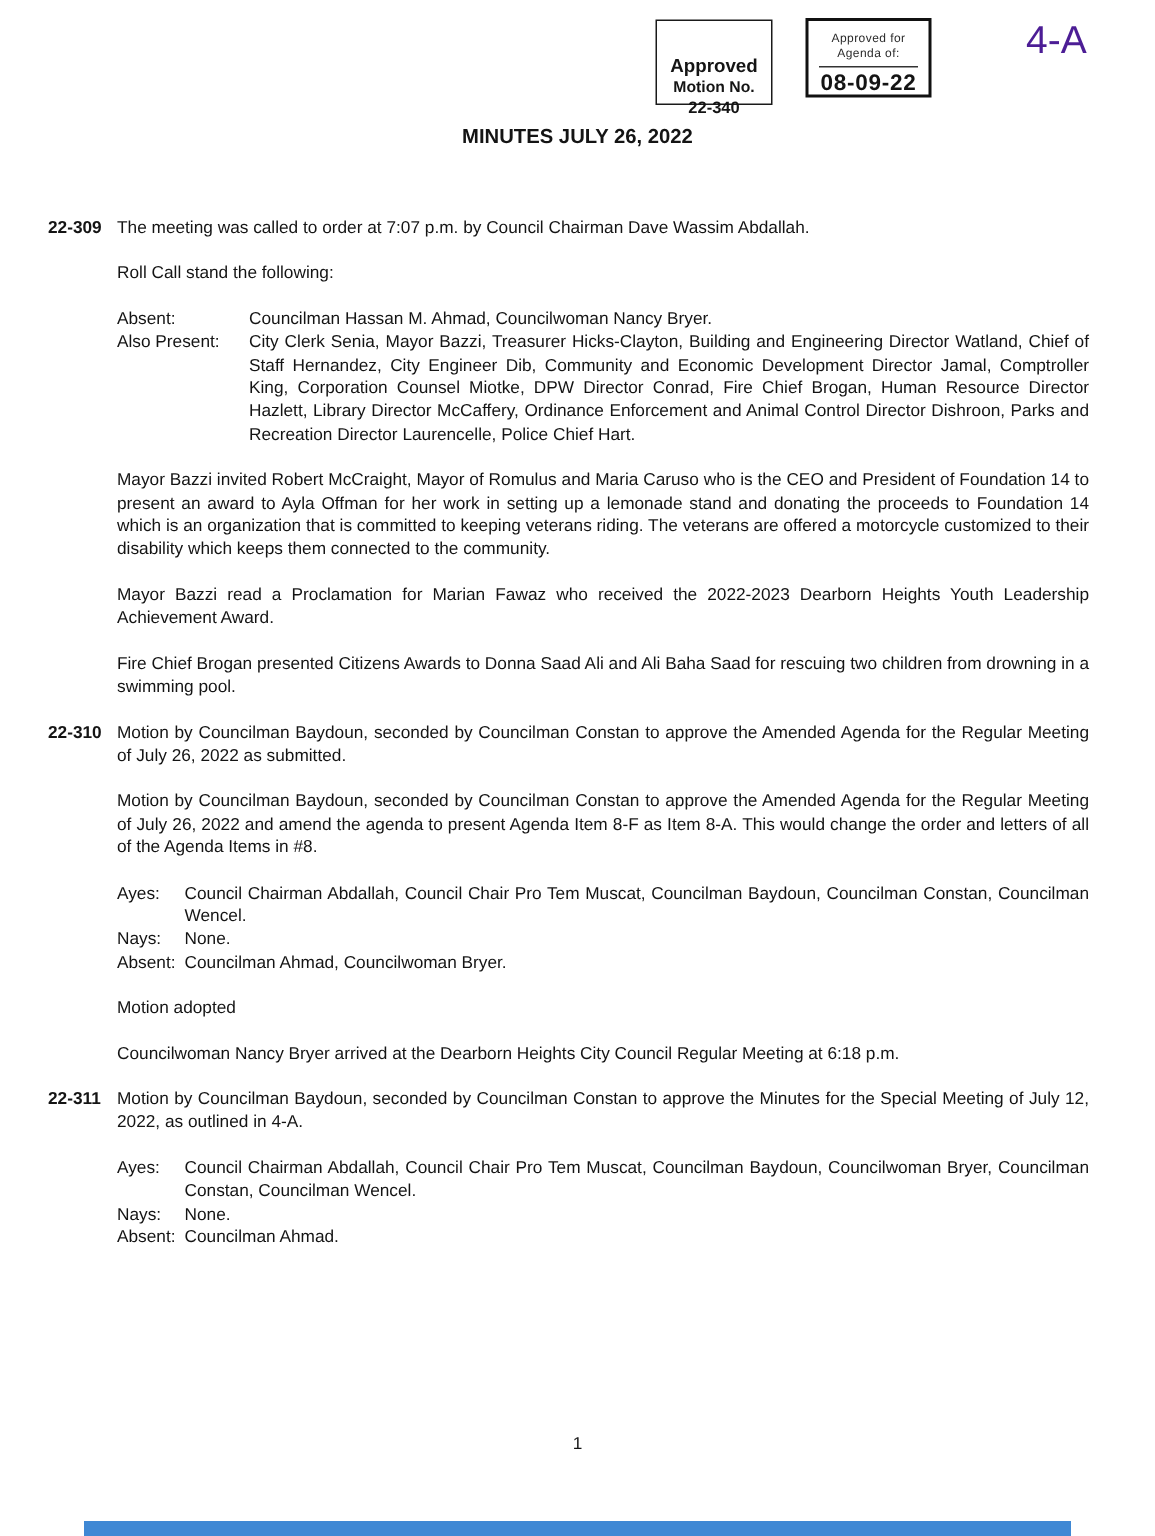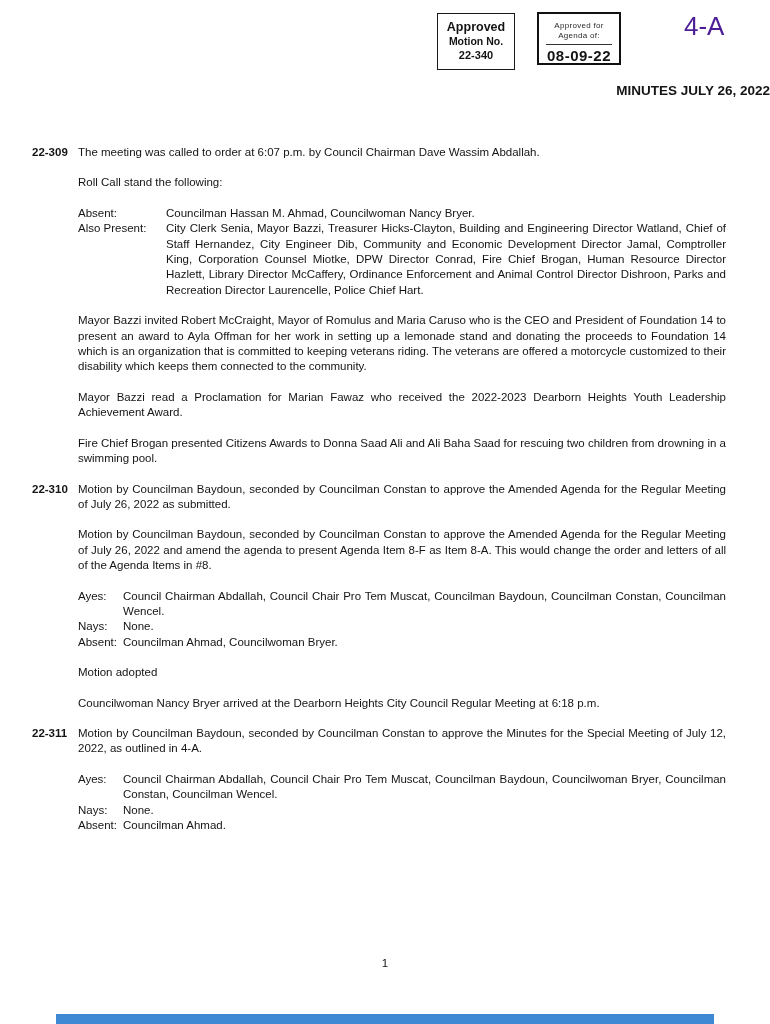--- a/index.html
+++ b/index.html
@@ -10,31 +10,31 @@
     font-family:"Liberation Sans","DejaVu Sans",sans-serif;
     color:#141414;
     font-size:11.5px;
     line-height:15.4px;
     overflow:hidden;
     margin:0 auto;
   }
   
   .page-header{position:relative;height:78px;}
   .stamp{position:absolute;background:#fff;text-align:center;box-sizing:border-box;}
-  .stamp-motion{left:437px;top:13px;width:78px;height:57px;border:1.5px solid #1a1a1a;padding-top:6px;}
+  .stamp-motion{left:437px;top:13px;width:78px;height:57px;border:1.5px solid #1a1a1a;padding-top:23px;}
   .stamp-motion .stamp-title{font-weight:bold;font-size:12.5px;line-height:14px;}
   .stamp-motion .stamp-label{font-weight:bold;font-size:10.5px;line-height:14px;}
   .stamp-motion .stamp-number{font-weight:bold;font-size:11px;line-height:15px;}
   .stamp-agenda{left:537px;top:12px;width:84px;height:53px;border:2.5px solid #111;padding-top:7px;}
   .stamp-agenda .stamp-small{font-size:8px;line-height:9.5px;color:#2a2a2a;letter-spacing:.3px;}
   .stamp-agenda .stamp-rule{border:0;border-top:1.2px solid #333;margin:4px 7px 3px 7px;}
   .stamp-agenda .stamp-date{font-weight:bold;font-size:15px;letter-spacing:.5px;}
   .corner-label{position:absolute;left:684px;top:12px;font-size:26px;line-height:28px;color:#4c1d95;}
   
-  .doc-title{margin:4px 0 0 0;text-align:right;font-size:13.5px;line-height:17px;font-weight:bold;}
+  .doc-title{margin:4px 0 0 0;text-align:center;font-size:13.5px;line-height:17px;font-weight:bold;}
   .doc-title .title-line{display:block;}
   
   .content{padding:46px 44px 0 32px;}
   .item{display:flex;margin-bottom:15px;}
   .item-number{width:46px;flex-shrink:0;font-weight:bold;}
   .item-body{flex:1;min-width:0;}
   .para{margin:0 0 15px 0;}
   .para:last-child{margin-bottom:0;}
   .justify{text-align:justify;}
   .rc-row{display:flex;}
@@ -69,21 +69,21 @@
 
   <h1 class="doc-title">
     <span class="title-line">MINUTES JULY 26, 2022</span>
   </h1>
 
   <main class="content">
 
     <section class="item">
       <div class="item-number">22-309</div>
       <div class="item-body">
-        <p class="para">The meeting was called to order at 6:07 p.m. by Council Chairman Dave Wassim Abdallah.</p>
+        <p class="para">The meeting was called to order at 7:07 p.m. by Council Chairman Dave Wassim Abdallah.</p>
         <p class="para">Roll Call stand the following:</p>
         <div class="para">
           <div class="rc-row">
             <span class="rc-label">Absent:</span>
             <span class="rc-value justify">Councilman Hassan M. Ahmad, Councilwoman Nancy Bryer.</span>
           </div>
           <div class="rc-row">
             <span class="rc-label">Also Present:</span>
             <span class="rc-value justify">City Clerk Senia, Mayor Bazzi, Treasurer Hicks-Clayton, Building and Engineering Director Watland, Chief of Staff Hernandez, City Engineer Dib, Community and Economic Development Director Jamal, Comptroller King, Corporation Counsel Miotke, DPW Director Conrad, Fire Chief Brogan, Human Resource Director Hazlett, Library Director McCaffery, Ordinance Enforcement and Animal Control Director Dishroon, Parks and Recreation Director Laurencelle, Police Chief Hart.</span>
           </div>

